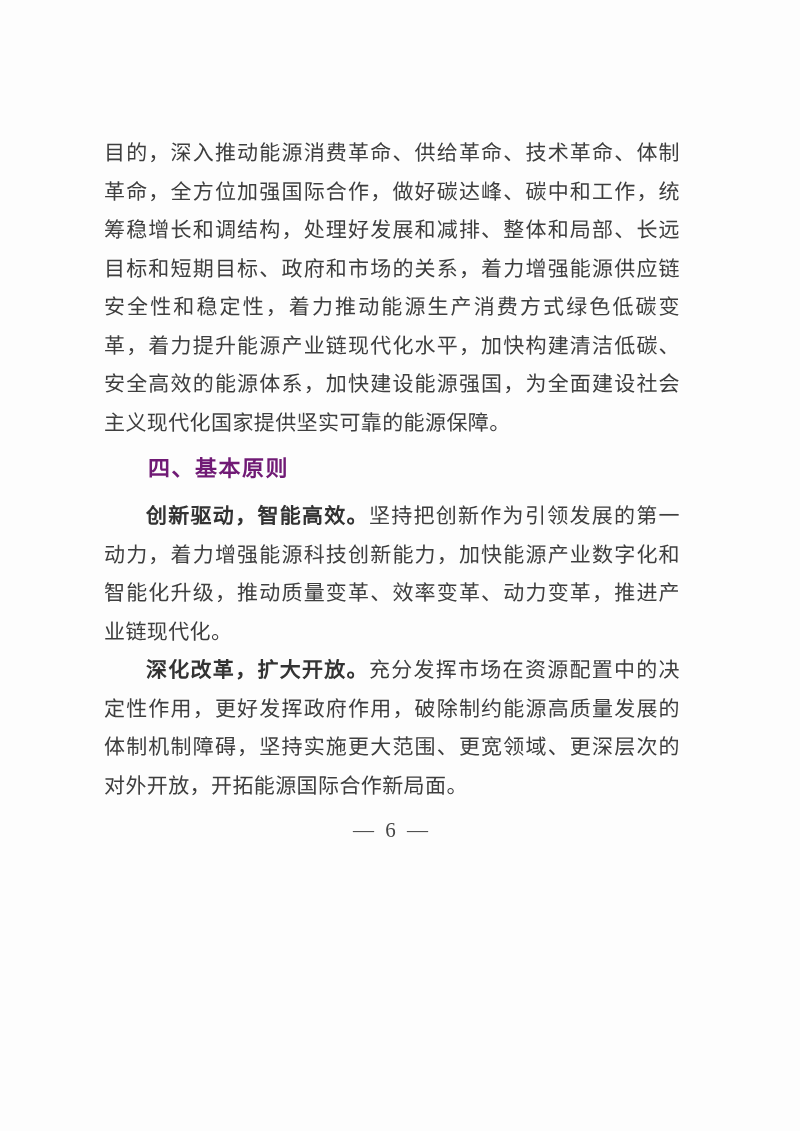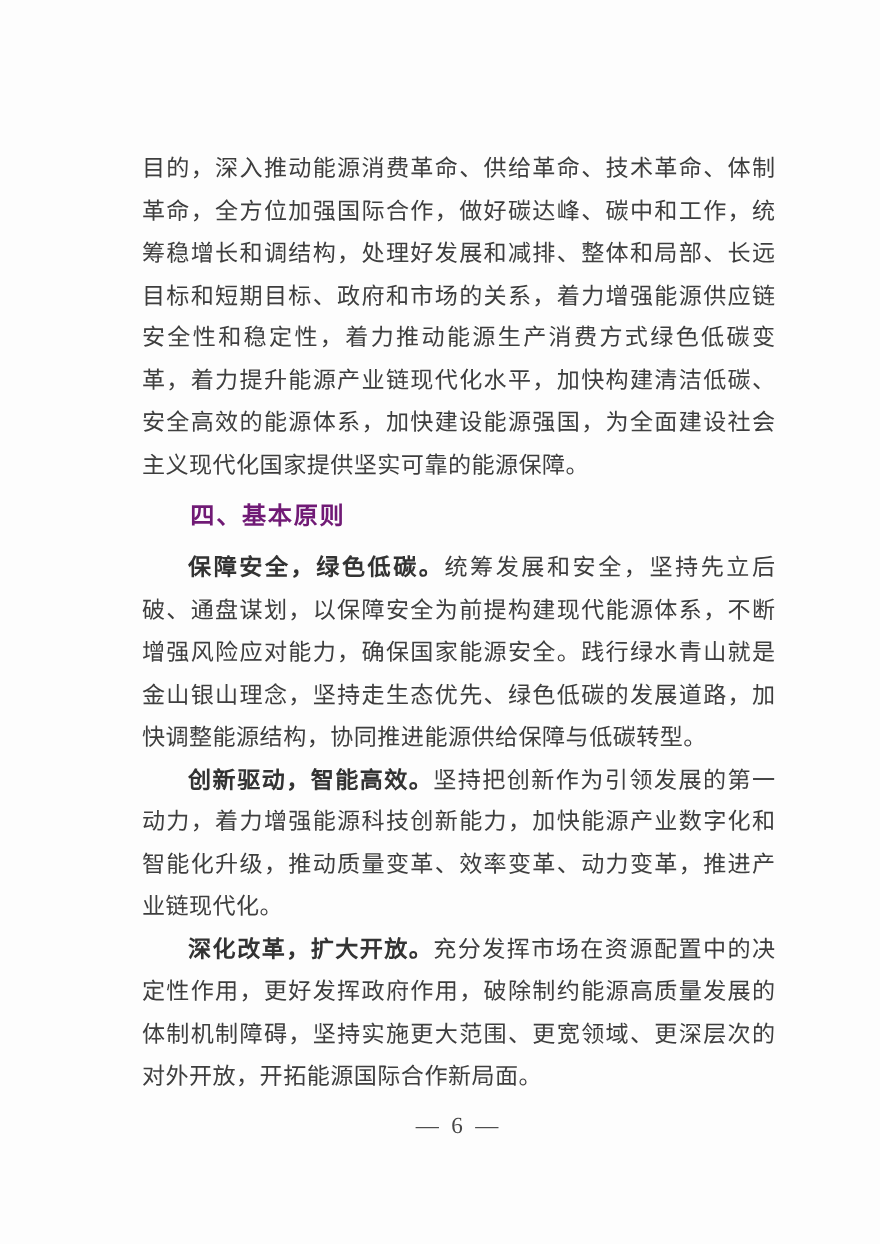--- a/index.html
+++ b/index.html
@@ -12,21 +12,21 @@
     width: 800px;
     height: 1131px;
     margin: 0 auto;
     background: #fdfdfd;
     overflow: hidden;
     box-sizing: border-box;
   }
   .content {
     position: absolute;
     top: 134px;
-    left: 129px;
+    left: 104px;
     width: 576px;
   }
   .body-text {
     margin: 0;
     font-family: "Liberation Serif", "DejaVu Serif", serif;
     font-size: 21px;
     line-height: 38.5px;
     letter-spacing: 0.4px;
     color: #3e3e3e;
     text-align: justify;
@@ -65,21 +65,20 @@
 </head>
 <body>
 
 <div class="page">
   <div class="content">
 
     <p class="body-text">目的，深入推动能源消费革命、供给革命、技术革命、体制革命，全方位加强国际合作，做好碳达峰、碳中和工作，统筹稳增长和调结构，处理好发展和减排、整体和局部、长远目标和短期目标、政府和市场的关系，着力增强能源供应链安全性和稳定性，着力推动能源生产消费方式绿色低碳变革，着力提升能源产业链现代化水平，加快构建清洁低碳、安全高效的能源体系，加快建设能源强国，为全面建设社会主义现代化国家提供坚实可靠的能源保障。</p>
 
     <h2 class="section-heading">四、基本原则</h2>
 
-    <p class="body-text indent"><span class="principle-lead">保障安全，绿色低碳。</span><span>统筹发展和安全，坚持先立后破、通盘谋划，以保障安全为前提构建现代能源体系，不断增强风险应对能力，确保国家能源安全。践行绿水青山就是金山银山理念，坚持走生态优先、绿色低碳的发展道路，加快调整能源结构，协同推进能源供给保障与低碳转型。</span></p>
 
     <p class="body-text indent"><span class="principle-lead">创新驱动，智能高效。</span><span>坚持把创新作为引领发展的第一动力，着力增强能源科技创新能力，加快能源产业数字化和智能化升级，推动质量变革、效率变革、动力变革，推进产业链现代化。</span></p>
 
     <p class="body-text indent"><span class="principle-lead">深化改革，扩大开放。</span><span>充分发挥市场在资源配置中的决定性作用，更好发挥政府作用，破除制约能源高质量发展的体制机制障碍，坚持实施更大范围、更宽领域、更深层次的对外开放，开拓能源国际合作新局面。</span></p>
 
     <div class="page-footer">
       <span class="page-number">— 6 —</span>
     </div>
 
   </div>

